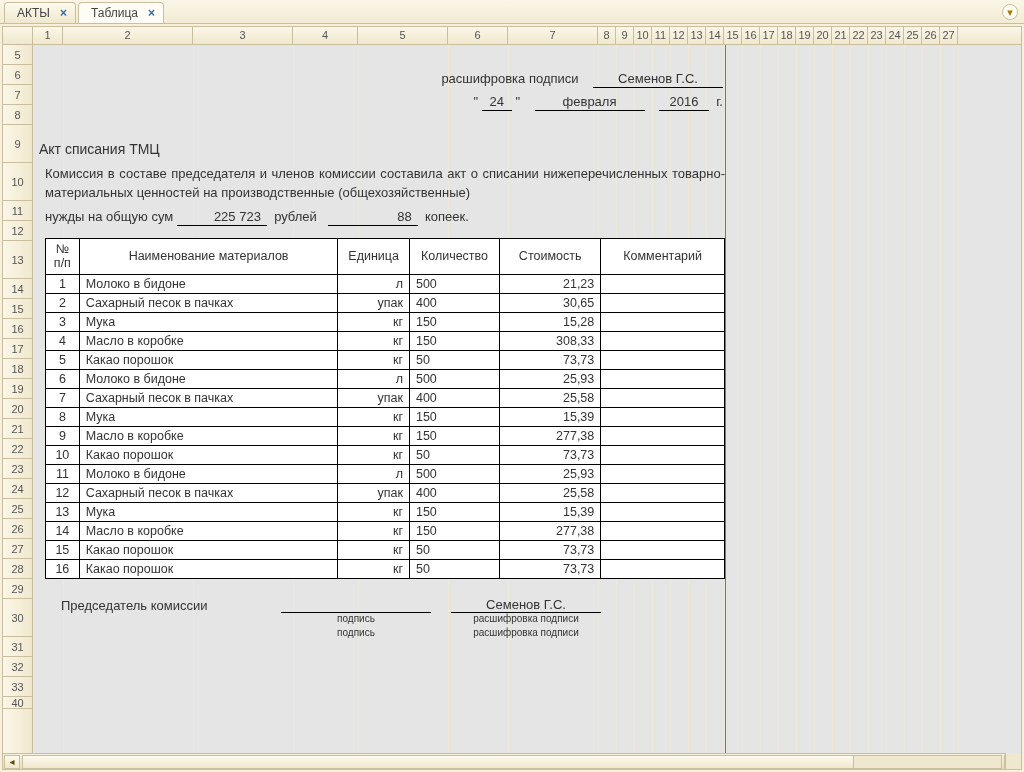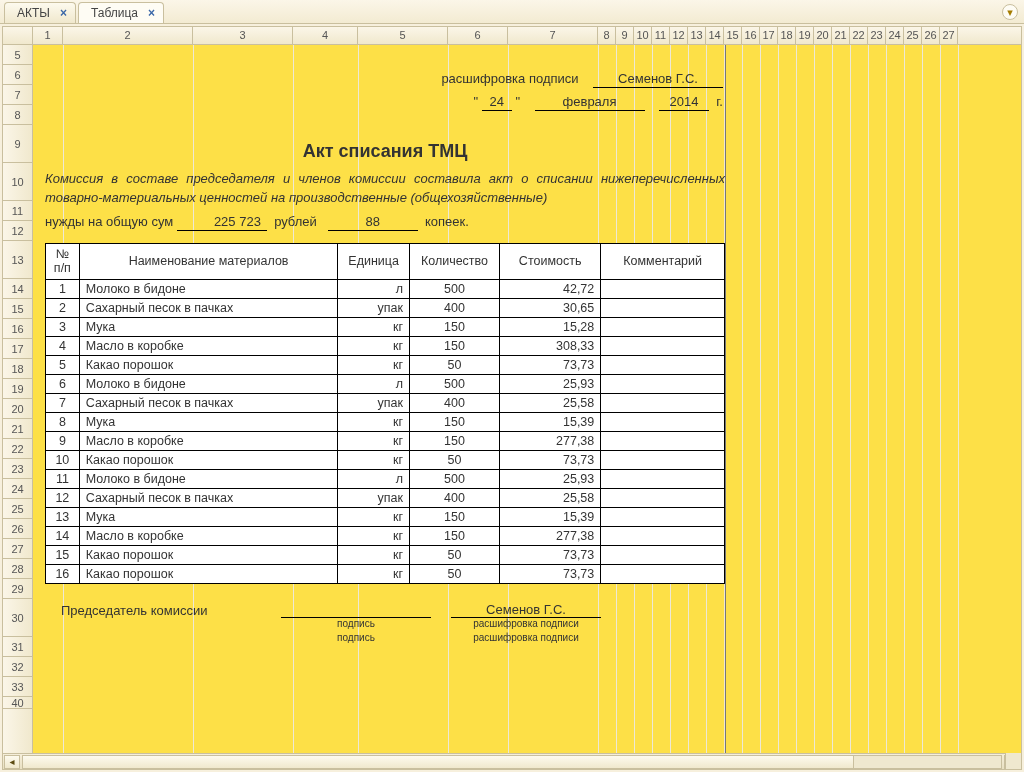--- a/index.html
+++ b/index.html
@@ -18,49 +18,49 @@
   .colhdr { position:absolute; top:0; left:0; right:0; height:18px; background:linear-gradient(#fbf6e8,#f0e8cd); border-bottom:1px solid #c9bf9e; display:flex; font-size:11px; color:#555;}
   .colhdr .corner{ width:30px; border-right:1px solid #c9bf9e;}
   .colhdr .c { border-right:1px solid #c9bf9e; text-align:center; line-height:17px; }
   
   
   .rowhdr { position:absolute; top:18px; left:0; width:30px; bottom:16px; background:linear-gradient(90deg,#fbf6e8,#f0e8cd); border-right:1px solid #c9bf9e; font-size:11px; color:#555;}
   .rowhdr .r { height:20px; line-height:20px; text-align:center; border-bottom:1px solid #c9bf9e;}
   .rowhdr .r.big { height:38px; line-height:38px;}
   .rowhdr .r.tiny { height:12px; line-height:12px;}
   
-  .gridarea { position:absolute; top:18px; left:30px; right:0; bottom:16px; background:#fde047;}
+  .gridarea { position:absolute; top:18px; left:30px; right:0; bottom:16px; background:#e5e5e5;}
   
   
   .faint-v { position:absolute; top:0; bottom:0; border-left:1px solid #eee8d5;}
   
   
   .guide { position:absolute; top:0; bottom:0; border-left:2px solid #777;}
   
   
   .doc { position:absolute; left:6px; top:0; width:692px; font-size:13px; }
   
   .sig-line { text-align:right; margin-top:26px; padding-right:8px;}
   .u { display:inline-block; border-bottom:1px solid #000; text-align:center; padding:0 6px 1px 6px;}
   .u.wide { min-width:130px;}
   .date-line { text-align:right; margin-top:6px; padding-right:8px;}
   
-  h3.title { text-align:center; font-size:18px; font-weight:bold; margin:30px 0 8px 0;}
-  
-  .para { text-align:justify; line-height:1.45; padding:0 6px;font-style:italic;}
+  h3.title { text-align:left; font-size:14px; font-weight:normal; margin:30px 0 8px 0;}
+  
+  .para { text-align:justify; line-height:1.45; padding:0 6px;}
   
   .sumline { margin-top:6px; padding:0 6px;}
   
   table.data { border-collapse:collapse; width:680px; margin:12px 0 0 6px;}
   table.data th, table.data td { border:1px solid #000; padding:2px 6px; font-size:12.5px; background:#fff;}
   table.data th { font-weight:normal; text-align:center; height:36px;}
   table.data td.num { text-align:center; width:30px;}
   table.data td.name { width:230px;}
   table.data td.unit { text-align:right; width:60px;}
-  table.data td.qty { text-align:center; width:80px;}
+  table.data td.qty { text-align:left; width:80px;}
   table.data td.cost { text-align:right; width:90px;}
   table.data td.comment { width:110px;}
   
   .signblock { margin:10px 0 0 22px; width:680px;}
   .signrow { display:flex; align-items:flex-end; height:24px;}
   .signrow .lbl { flex:0 0 200px;}
   .signrow .sslot { flex:0 0 150px; border-bottom:1px solid #000; margin:0 20px;}
   .signrow .nslot { flex:0 0 150px; border-bottom:1px solid #000; text-align:center;}
   .caprow { display:flex; font-size:10px; color:#333; height:14px;}
   .caprow .lbl { flex:0 0 200px;}
@@ -190,54 +190,54 @@
       <div class="sig-line">
         <span>расшифровка подписи</span>
         &nbsp;&nbsp;
         <span class="u wide">Семенов Г.С.</span>
       </div>
       <div class="date-line">
         <span>" </span><span class="u" style="min-width:30px">24</span><span> "</span>
         &nbsp;&nbsp;
         <span class="u" style="min-width:110px">февраля</span>
         &nbsp;&nbsp;
-        <span class="u" style="min-width:50px">2014</span>
+        <span class="u" style="min-width:50px">2016</span>
         &nbsp;<span>г.</span>
       </div>
 
       <h3 class="title">Акт списания ТМЦ</h3>
 
       <div class="para">Комиссия в составе председателя и членов комиссии составила акт о списании нижеперечисленных товарно-материальных ценностей на производственные (общехозяйственные)</div>
 
       <div class="sumline">
         <span>нужды  на общую сум</span>
         <span class="u" style="min-width:90px; text-align:right">225 723</span>
         &nbsp;<span>рублей</span>&nbsp;&nbsp;
-        <span class="u" style="min-width:90px; text-align:center">88</span>
+        <span class="u" style="min-width:90px; text-align:right">88</span>
         &nbsp;<span>копеек.</span>
       </div>
 
       <table class="data">
         <thead>
           <tr>
             <th>№ п/п</th>
             <th>Наименование материалов</th>
             <th>Единица</th>
             <th>Количество</th>
             <th>Стоимость</th>
             <th>Комментарий</th>
           </tr>
         </thead>
         <tbody>
             <tr>
               <td class="num">1</td>
               <td class="name">Молоко в бидоне</td>
               <td class="unit">л</td>
               <td class="qty">500</td>
-              <td class="cost">42,72</td>
+              <td class="cost">21,23</td>
               <td class="comment"></td>
             </tr>
             <tr>
               <td class="num">2</td>
               <td class="name">Сахарный песок в пачках</td>
               <td class="unit">упак</td>
               <td class="qty">400</td>
               <td class="cost">30,65</td>
               <td class="comment"></td>
             </tr>

